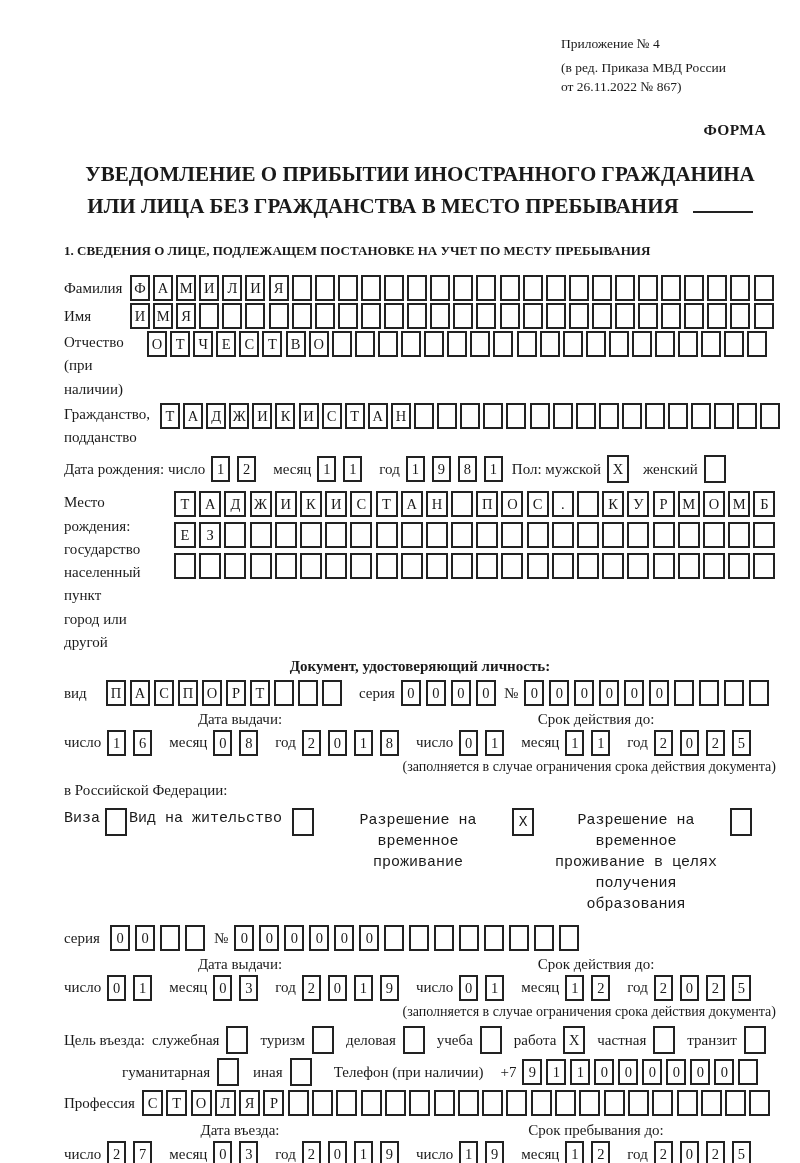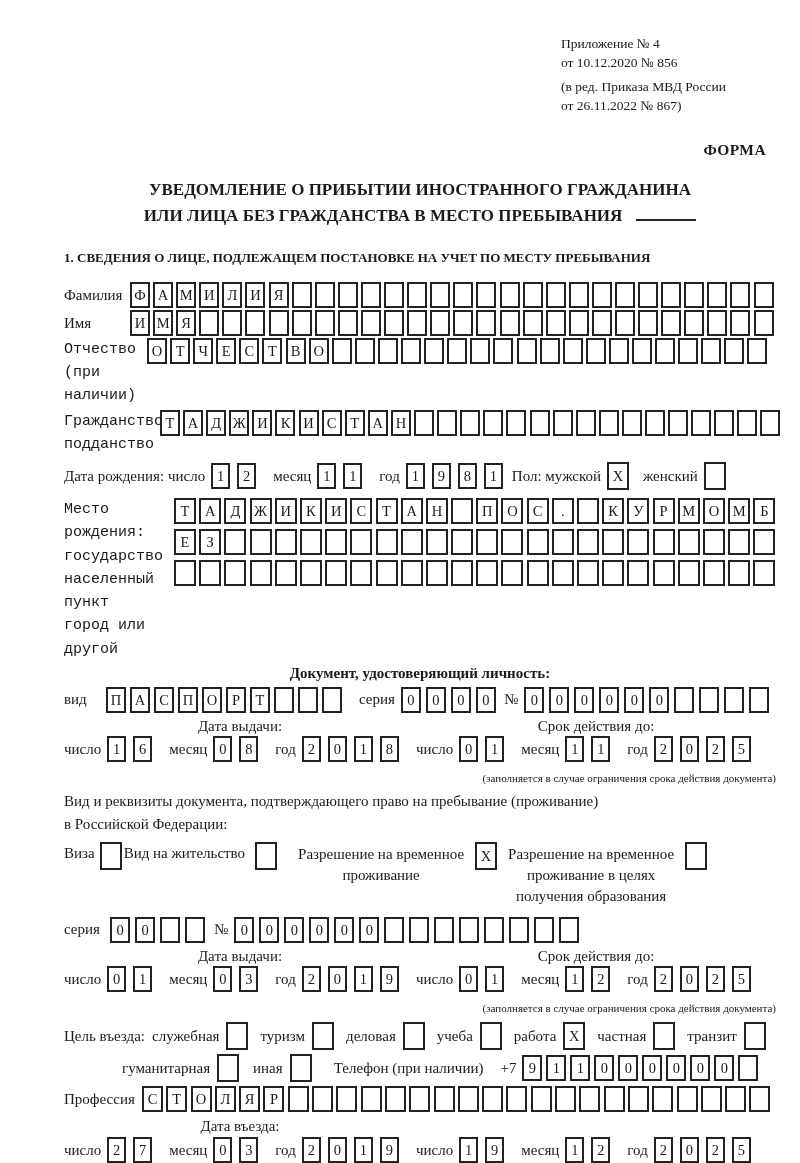--- a/index.html
+++ b/index.html
@@ -7,28 +7,28 @@
     width:800px;height:1163px;box-sizing:border-box;
     margin:0 auto;background:#ffffff;color:#1a1a1a;
     font-family:"Liberation Serif","DejaVu Serif",serif;
     font-size:15px;line-height:1.25;
     padding:34px 24px 0 64px;position:relative;overflow:hidden;
   }
   
   .annex{width:215px;margin-left:auto;font-size:13.5px;line-height:1.42;}
   .annex .gap{height:5px;}
   .forma{text-align:right;font-weight:bold;font-size:15.5px;margin:24px 10px 0 0;letter-spacing:.4px;}
-  .title{text-align:center;font-weight:bold;font-size:17px;line-height:1.55;margin-top:18px;}
+  .title{text-align:center;font-weight:bold;font-size:21px;line-height:1.55;margin-top:18px;}
   .title-underline{display:inline-block;width:60px;height:14px;border-bottom:2px solid #222;margin-left:14px;}
   .section-title{font-weight:bold;font-size:13px;margin:20px 0 16px 0;}
   
   .row{display:flex;align-items:center;margin-bottom:2px;}
   .row.top{align-items:flex-start;}
   .lbl{flex:none;}
-  .lbl2{flex:none;line-height:1.55;font-family:Liberation Mono, monospace;}
+  .lbl2{flex:none;line-height:1.55;}
   .cells{display:flex;flex:none;}
   .cell{
     box-sizing:border-box;flex:none;width:20px;height:26px;
     border:2px solid #222;margin-right:3.1px;
     display:flex;align-items:center;justify-content:center;
     font-size:14.5px;background:#fff;
   }
   .c24{margin-right:4px;}
   .c25{margin-right:5px;}
   .dcell{width:19px;margin-right:7px;}
@@ -39,42 +39,41 @@
   .colstack .cells{margin-bottom:5px;}
   .inl{margin:0 6px 0 10px;flex:none;}
   .inl.first{margin-left:0;}
   
   .dhead{display:flex;margin:4px 0 1px 0;}
   .dh-l{width:352px;text-align:center;flex:none;}
   .dh-r{flex:1;text-align:center;}
   .drow{display:flex;align-items:center;margin-bottom:1px;}
   .dg{display:flex;align-items:center;flex:none;}
   .dg.l{width:352px;}
-  .note-r{font-size:11px;text-align:right;margin:10px 0 6px 0;}
+  .note-r{font-size:14px;text-align:right;margin:2px 0 6px 0;}
   .doc-head{text-align:center;font-weight:bold;margin:3px 0 4px 0;}
   .intro{margin:4px 0 2px 0;}
   
   .permit-row{display:flex;align-items:flex-start;margin:6px 0 10px 0;}
-  .permit-item{display:flex;align-items:flex-start;flex:none;}
+  .permit-item{display:flex;align-items:flex-start;flex:none;font-family:Liberation Mono, monospace;}
   .pl{flex:none;padding-top:4px;}
   .pl.center{text-align:center;line-height:1.4;padding-top:4px;}
   .permit-item .cells{margin-top:2px;}
   
   .prow{display:flex;align-items:center;margin-bottom:4px;}
   .plbl{flex:none;margin:0 7px 0 12px;}
   .plbl.first{margin-left:0;}
 </style>
 </head>
 <body>
 
 <div class="page">
 
   <div class="annex">
     <div>Приложение № 4</div>
-    <div>от 10.12.2020 № 856</div>
     <div class="gap"></div>
     <div>(в ред. Приказа МВД России</div>
     <div>от 26.11.2022 № 867)</div>
   </div>
 
   <div class="forma">ФОРМА</div>
 
   <div class="title">
     <div>УВЕДОМЛЕНИЕ О ПРИБЫТИИ ИНОСТРАННОГО ГРАЖДАНИНА</div>
     <div>
@@ -419,21 +418,20 @@
       <span class="cells">
           <span class="cell dcell">2</span>
           <span class="cell dcell">0</span>
           <span class="cell dcell">2</span>
           <span class="cell dcell">5</span>
         </span>
     </span>
   </div>
   <div class="note-r">(заполняется в случае ограничения срока действия документа)</div>
 
-  <div class="intro">Вид и реквизиты документа, подтверждающего право на пребывание (проживание)</div>
   <div class="intro">в Российской Федерации:</div>
 
   <div class="permit-row">
     <span class="permit-item">
       <span class="pl" style="margin-right:5px">Виза</span>
       <span class="cells">
           <span class="cell cbcell"></span>
         </span>
     </span>
     <span class="permit-item" style="margin-left:2px">
@@ -441,21 +439,21 @@
       <span class="cells">
           <span class="cell cbcell"></span>
         </span>
     </span>
     <span class="permit-item" style="margin-left:18px">
       <span class="pl center" style="width:172px;margin-right:8px">Разрешение на временное проживание</span>
       <span class="cells">
           <span class="cell cbcell">X</span>
         </span>
     </span>
-    <span class="permit-item" style="margin-left:8px">
+    <span class="permit-item" style="margin-left:16px">
       <span class="pl center" style="width:172px;margin-right:8px">Разрешение на временное проживание в целях получения образования</span>
       <span class="cells">
           <span class="cell cbcell"></span>
         </span>
     </span>
   </div>
 
   <div class="row" style="margin-bottom:3px">
     <span class="lbl" style="width:46px">серия</span>
     <span class="cells">
@@ -613,20 +611,21 @@
         <span class="cell midcell"></span>
         <span class="cell midcell"></span>
         <span class="cell midcell"></span>
         <span class="cell midcell"></span>
         <span class="cell midcell"></span>
       </span>
   </div>
 
   <div class="dhead">
     <span class="dh-l">Дата въезда:</span>
+    <span class="dh-r">Срок пребывания до:</span>
   </div>
   <div class="drow" style="margin-bottom:4px">
     <span class="dg l">
       <span class="inl first">число</span>
       <span class="cells">
           <span class="cell dcell">2</span>
           <span class="cell dcell">7</span>
         </span>
       <span class="inl">месяц</span>
       <span class="cells">

